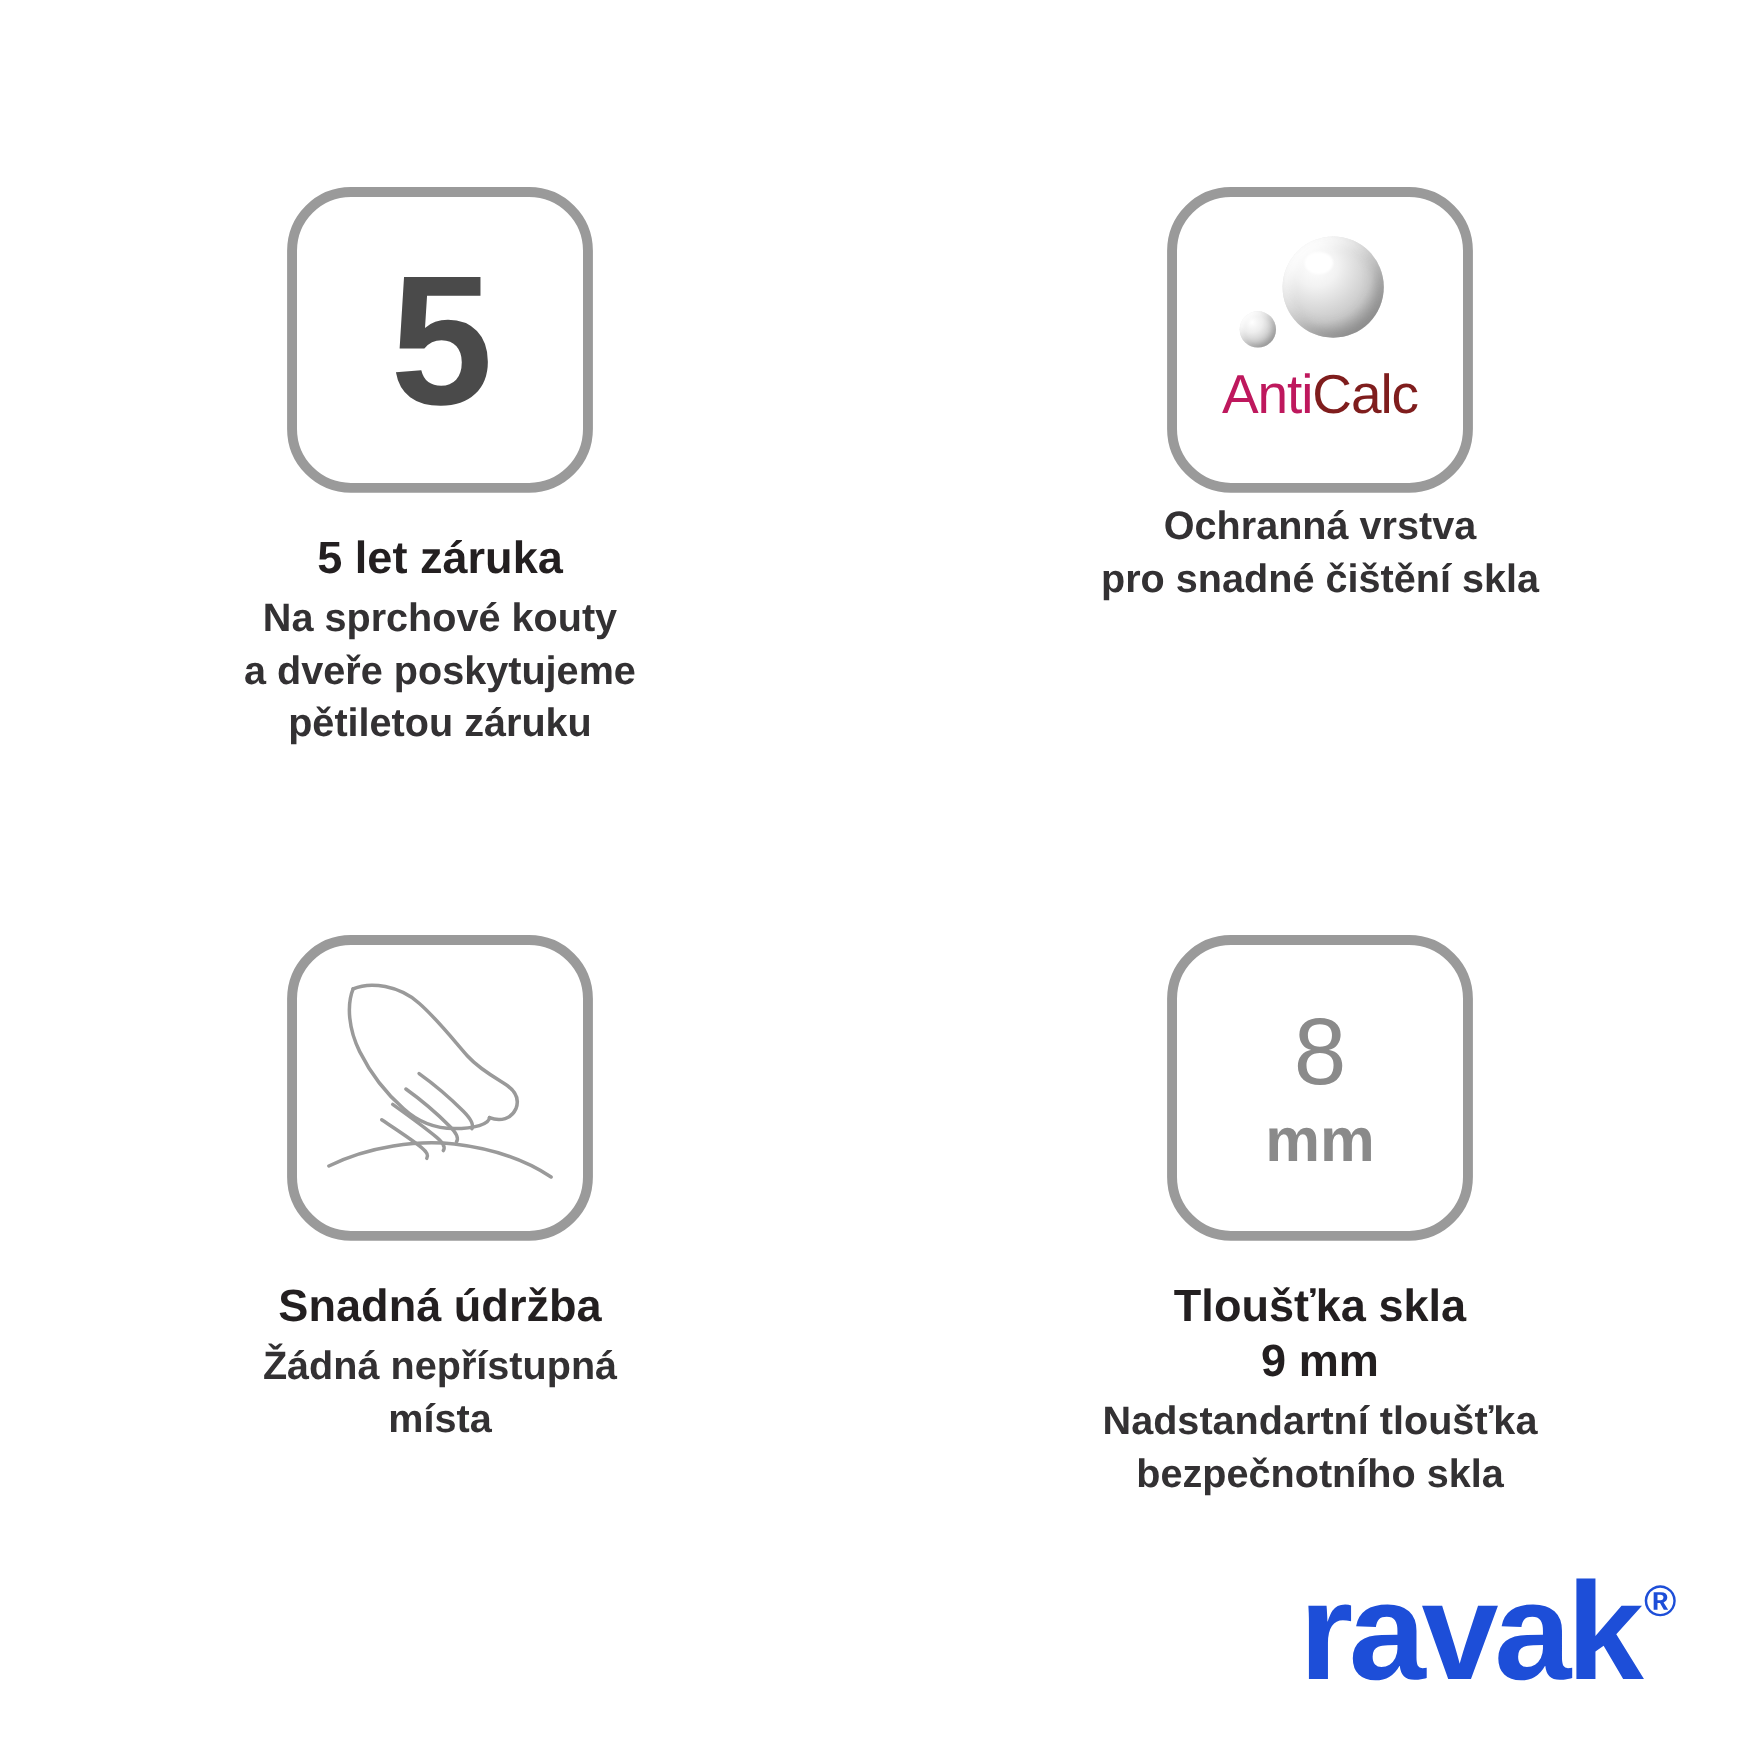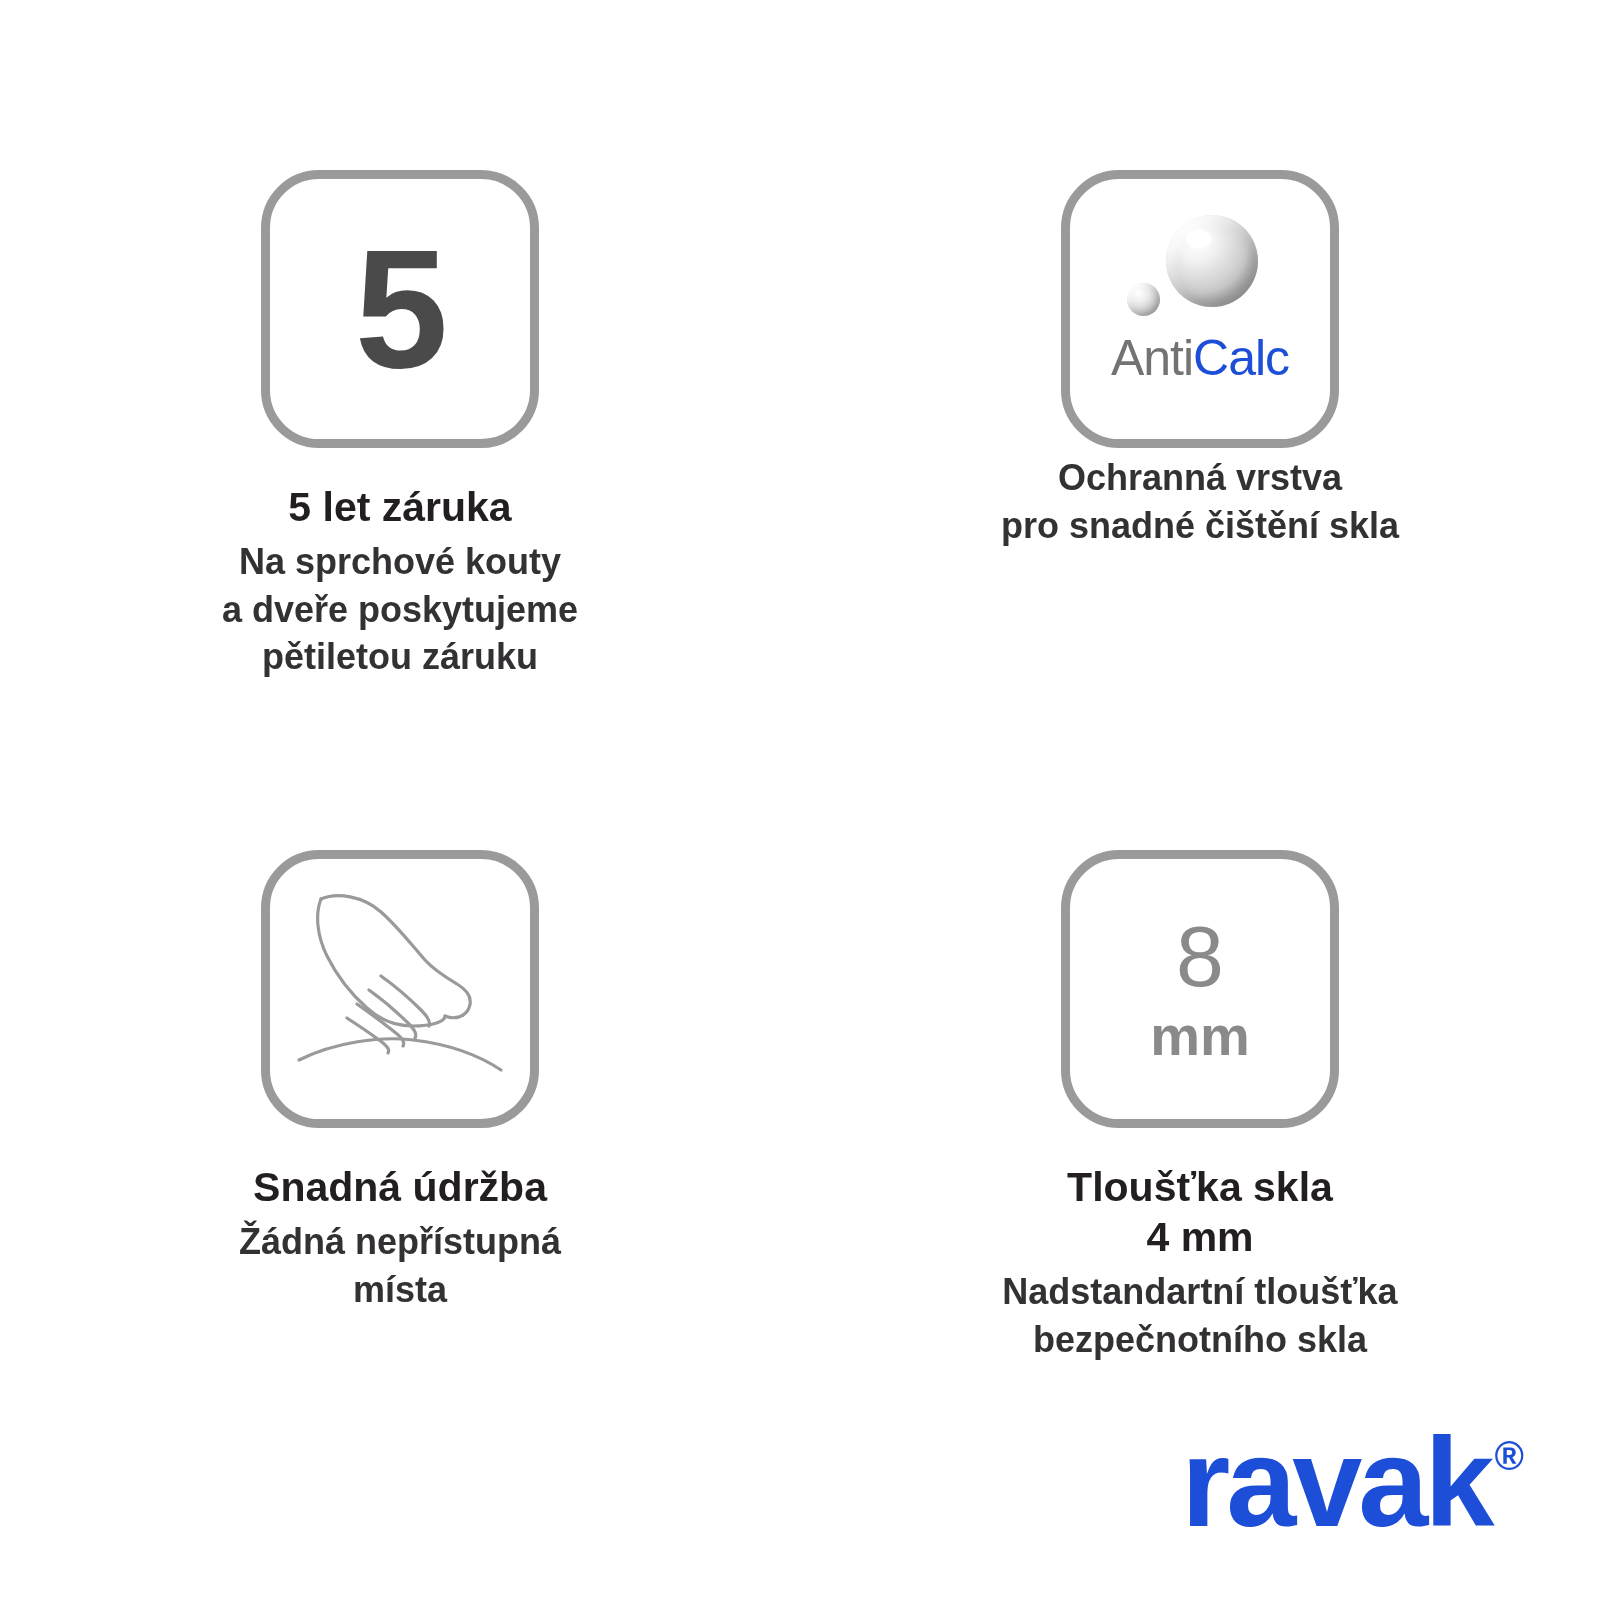--- a/index.html
+++ b/index.html
@@ -119,22 +119,22 @@
     position: absolute;
     left: 0;
     right: 0;
     top: 150px;
     text-align: center;
     font-size: 50px;
     font-weight: 500;
     letter-spacing: -1px;
     white-space: nowrap;
   }
-  .anticalc-text .anti { color: #737373; text-align: center; }
-  .anticalc-text .calc { color: #1d4ed8; margin-top: 23px; }
+  .anticalc-text .anti { color: #be185d; text-align: center; }
+  .anticalc-text .calc { color: #7f1d1d; margin-top: 23px; }
 
   
   .thickness-text {
     text-align: center;
     color: #8a8a8a;
     font-weight: 400;
     line-height: 0.98;
   }
   .thickness-text .num { display: block; font-size: 86px; }
   .thickness-text .unit { display: block; font-size: 56px; margin-top: 10px; font-weight: bold; }
@@ -215,21 +215,21 @@
 
   <div class="feature row2">
     <div class="icon-box">
       <div class="thickness-text">
         <span class="num">8</span>
         <span class="unit">mm</span>
       </div>
     </div>
     <div class="feature-title">
       <span>Tloušťka skla</span>
-      <span class="line2">4 mm</span>
+      <span class="line2">9 mm</span>
     </div>
     <div class="feature-desc" style="white-space: pre-line;">Nadstandartní tloušťka
 bezpečnotního skla</div>
   </div>
 
 </div>
 
 <div class="logo">
   <span class="logo-text">ravak</span>
   <span class="logo-reg">®</span>

